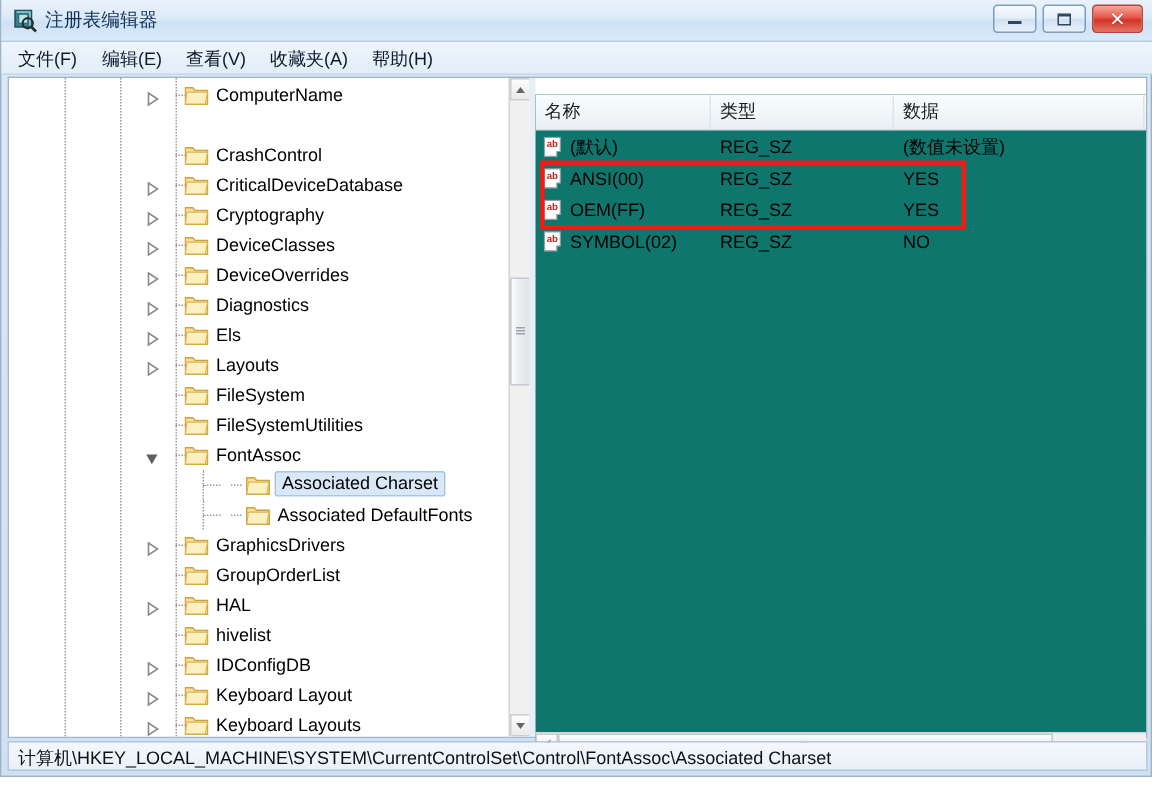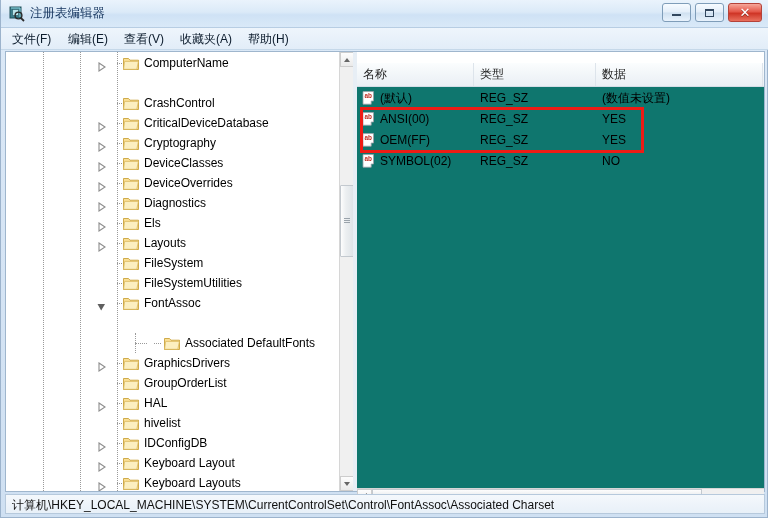--- a/index.html
+++ b/index.html
@@ -588,20 +588,32 @@
               <div class="tw-c" style="left: 91px;"><svg viewBox="0 0 9 10">
                   <path d="M0.5 2 L8 2 L4.2 8.5 Z" fill="#5f5f5f"></path>
                 </svg></div>
               <span style="position: absolute; left: 117px; top: 0px;">
                 <svg class="folder" viewBox="0 0 16 14" style="position: absolute; left: 0px;">
                   <path d="M0.5 2.5 L5.5 2.5 L7 4.2 L15.5 4.2 L15.5 13.5 L0.5 13.5 Z" fill="#fbdf94" stroke="#c9a33c" stroke-width="0.9"></path>
                   <path d="M1.6 5.4 L15.4 5.4 L13.8 13.3 L0.6 13.3 Z" fill="#fcefc0" stroke="#d7b457" stroke-width="0.7"></path>
                 </svg>
               </span>
               <div class="tree-label" style="left: 136px;">FontAssoc</div>
+            </div>
+            <div class="tree-row selected" style="top: 261px;">
+              <div class="tree-elbow" style="left: 148px; width: 7px;"></div>
+              <div class="tree-guide" style="left: 129px;"></div>
+              <div class="tree-elbow" style="left: 129px; width: 12px;"></div>
+              <span style="position: absolute; left: 158px; top: 0px;">
+                <svg class="folder" viewBox="0 0 16 14" style="position: absolute; left: 0px;">
+                  <path d="M0.5 2.5 L5.5 2.5 L7 4.2 L15.5 4.2 L15.5 13.5 L0.5 13.5 Z" fill="#fbdf94" stroke="#c9a33c" stroke-width="0.9"></path>
+                  <path d="M1.6 5.4 L15.4 5.4 L13.8 13.3 L0.6 13.3 Z" fill="#fcefc0" stroke="#d7b457" stroke-width="0.7"></path>
+                </svg>
+              </span>
+              <div class="tree-label" style="left: 177px;">Associated Charset</div>
             </div>
             <div class="tree-row" style="top: 281px;">
               <div class="tree-elbow" style="left: 148px; width: 7px;"></div>
               <div class="tree-guide" style="left: 129px;"></div>
               <div class="tree-elbow" style="left: 129px; width: 12px;"></div>
               <span style="position: absolute; left: 158px; top: 0px;">
                 <svg class="folder" viewBox="0 0 16 14" style="position: absolute; left: 0px;">
                   <path d="M0.5 2.5 L5.5 2.5 L7 4.2 L15.5 4.2 L15.5 13.5 L0.5 13.5 Z" fill="#fbdf94" stroke="#c9a33c" stroke-width="0.9"></path>
                   <path d="M1.6 5.4 L15.4 5.4 L13.8 13.3 L0.6 13.3 Z" fill="#fcefc0" stroke="#d7b457" stroke-width="0.7"></path>
                 </svg>

